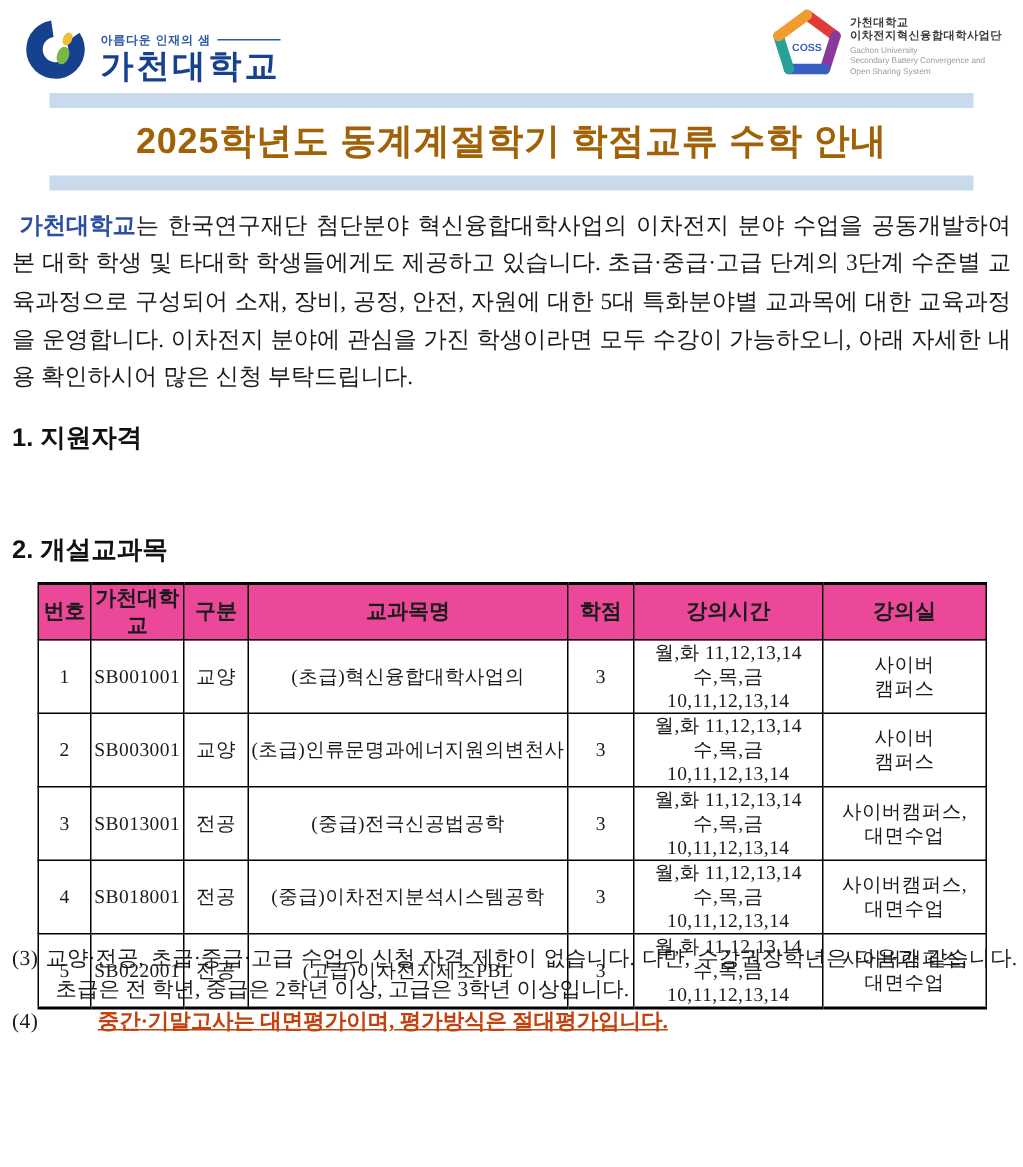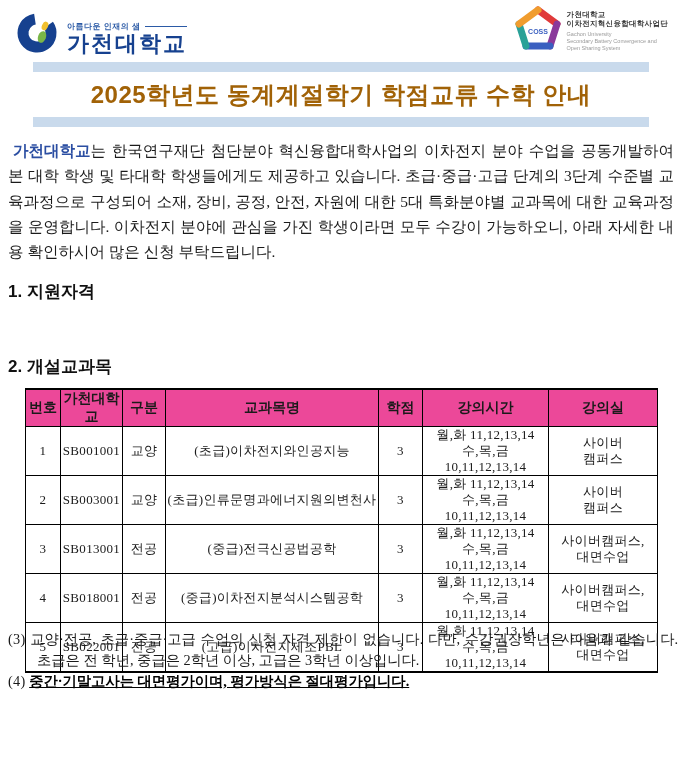--- a/index.html
+++ b/index.html
@@ -63,21 +63,21 @@
     border:1px solid #000; font-size:13px; text-align:center; vertical-align:middle; height:40px; letter-spacing:0.3px;
   }
   .course-table tr:last-child td { border-bottom:2px solid #000; }
   .cell-2line div { line-height:16px; }
   .td-name { font-size:13.5px; }
 
   
   .notes { position:absolute; left:8px; top:629px; width:670px; font-size:14.3px; line-height:21px; text-align:justify; word-break:break-all; }
   .note { padding-left:29px; text-indent:-29px; }
   .note .nlabel { letter-spacing:0.3px; }
-  .note.emph .ntext { color:#000000; font-weight:bold; text-decoration:underline; }
+  .note.emph .ntext { color:#c2410c; font-weight:bold; text-decoration:underline;margin-left:36px; }
 </style>
 </head>
 <body>
 
 <div class="page">
 
   <div class="logo-left">
     <svg class="g-mark" viewBox="0 0 46 42">
       <circle cx="21" cy="21" r="14" fill="none" stroke="#16418f" stroke-width="11" stroke-dasharray="72 16" transform="rotate(-35 21 21)"></circle>
       <ellipse cx="26" cy="25" rx="4" ry="6" fill="#7ab648" transform="rotate(20 26 25)"></ellipse>
@@ -145,21 +145,21 @@
         <th>학점</th>
         <th>강의시간</th>
         <th>강의실</th>
       </tr>
     </thead>
     <tbody>
       <tr>
         <td>1</td>
         <td>SB001001</td>
         <td>교양</td>
-        <td class="td-name">(초급)이차전지와인공지능</td>
+        <td class="td-name">(초급)혁신융합대학사업의</td>
         <td>3</td>
         <td class="cell-2line">
           <div>월,화 11,12,13,14</div>
             <div>수,목,금10,11,12,13,14</div>
         </td>
         <td class="cell-2line">
           <div>사이버</div>
             <div>캠퍼스</div>
         </td>
       </tr>

